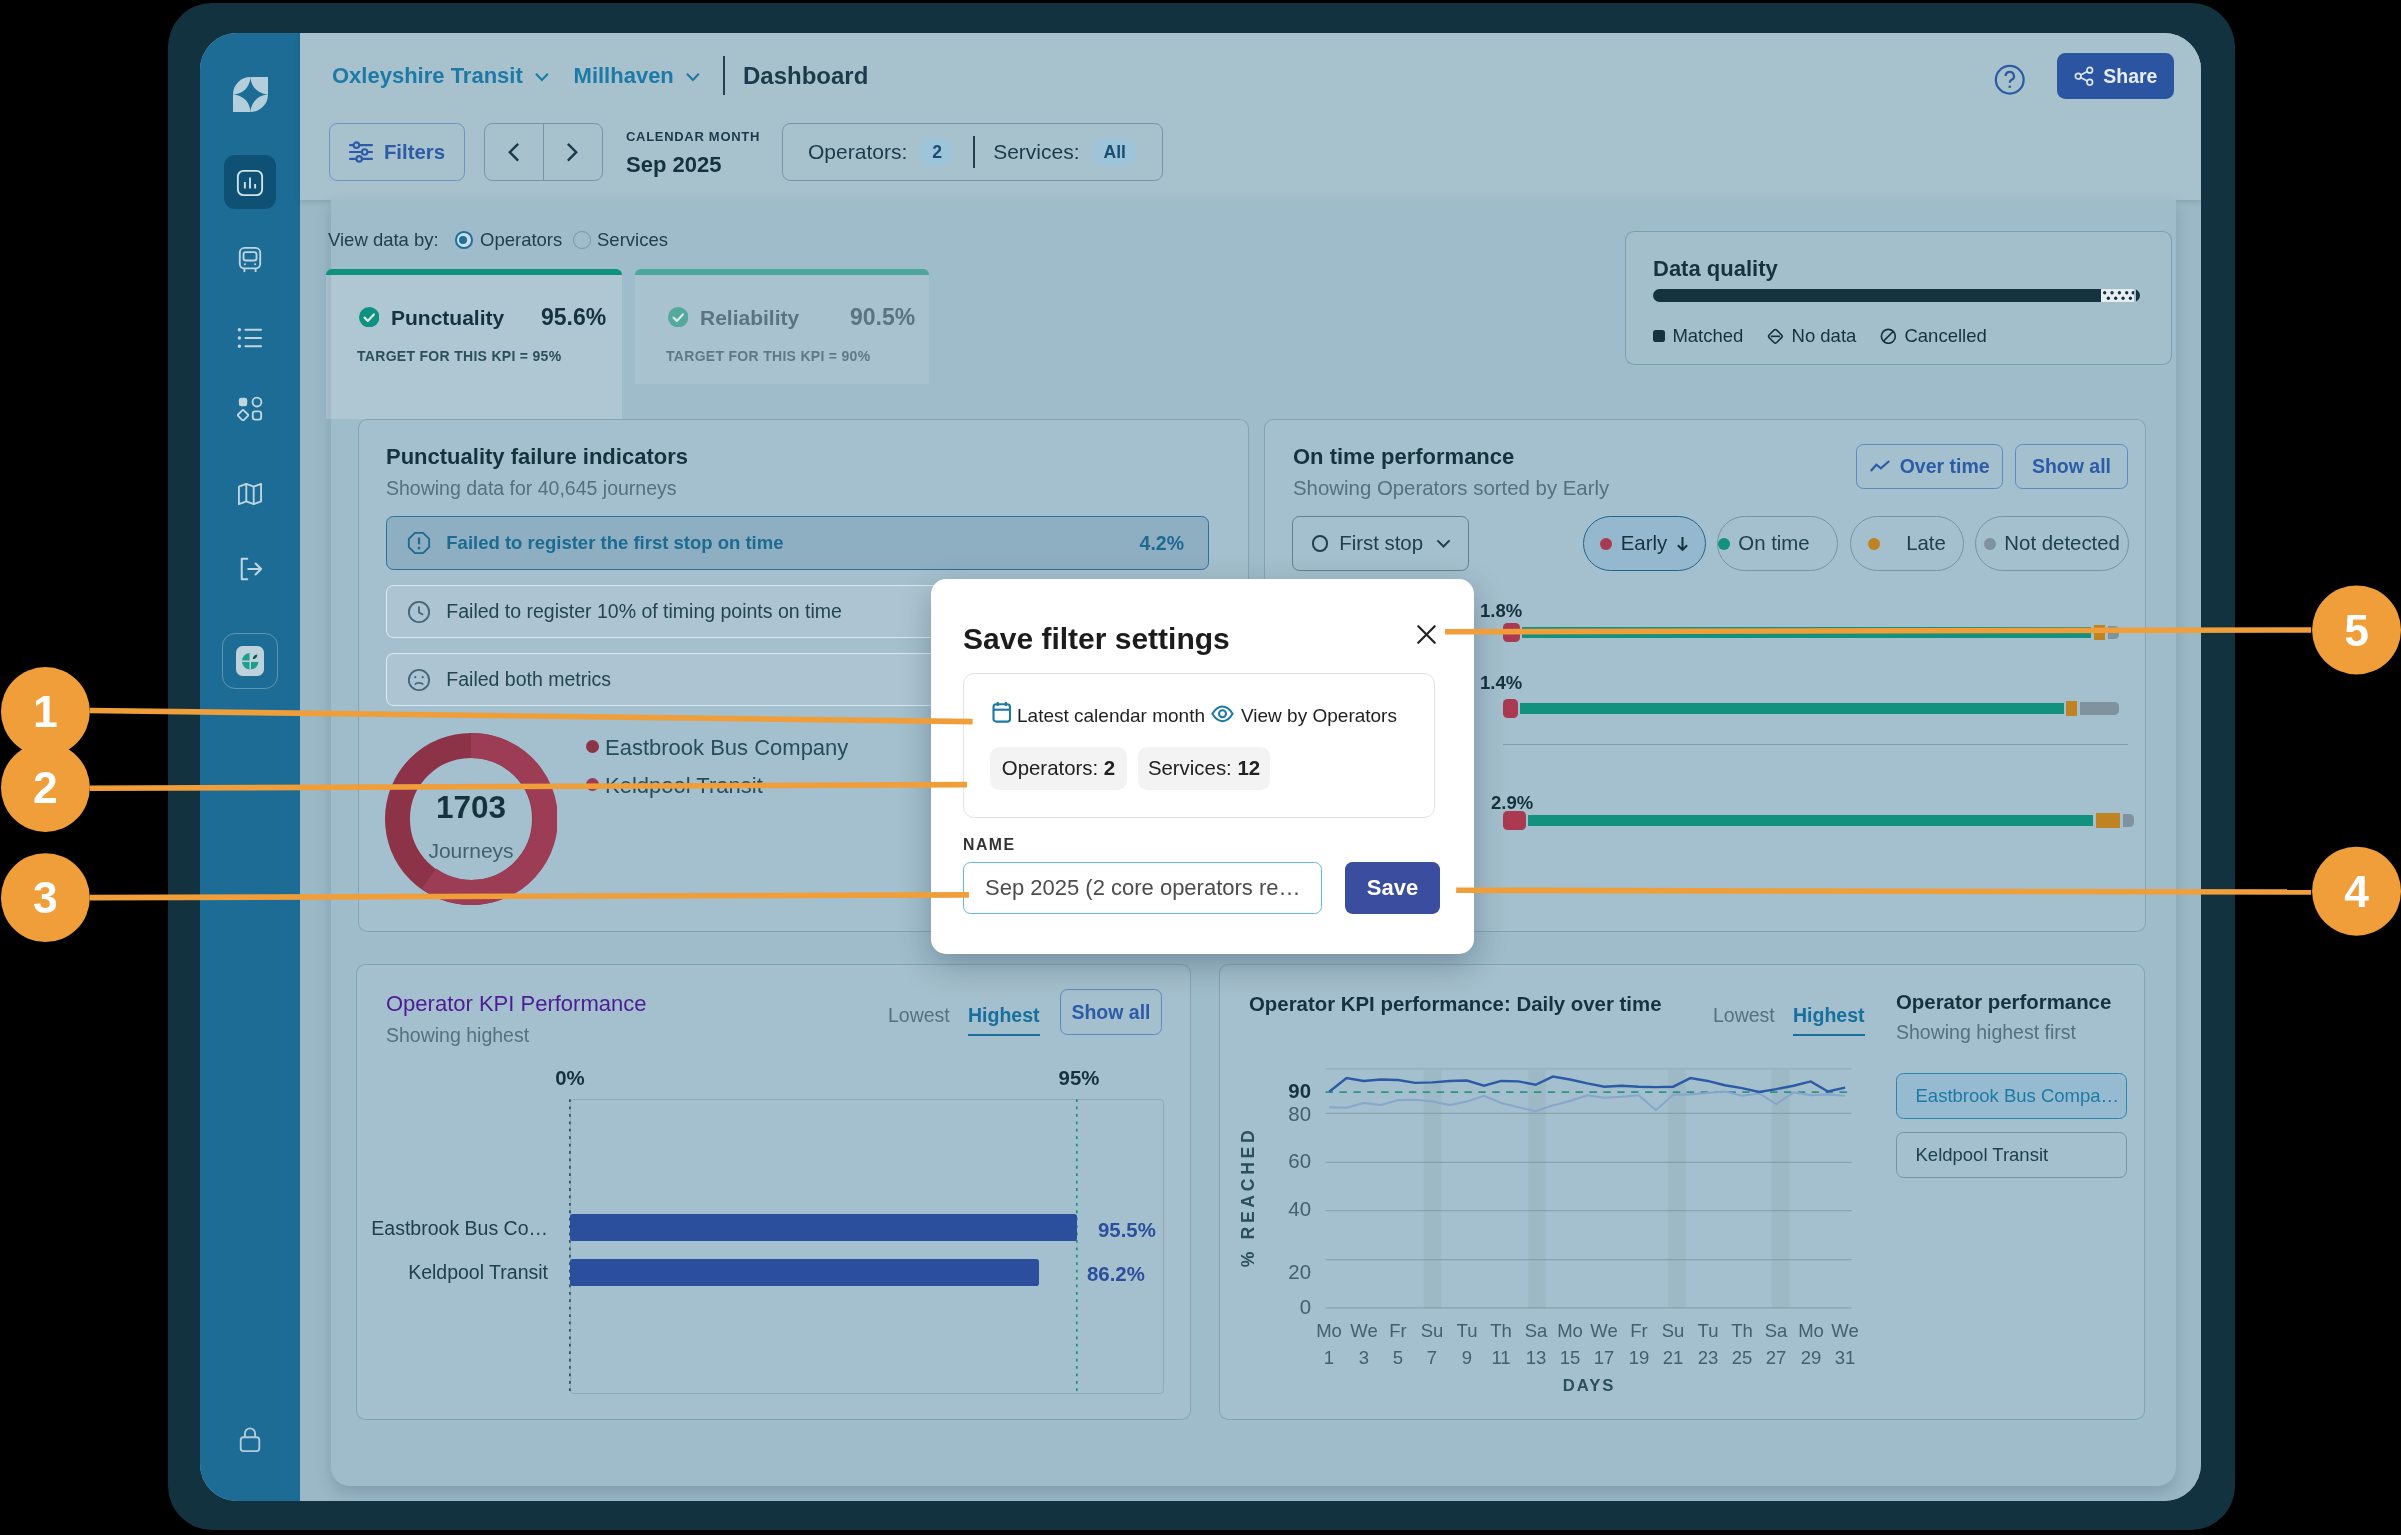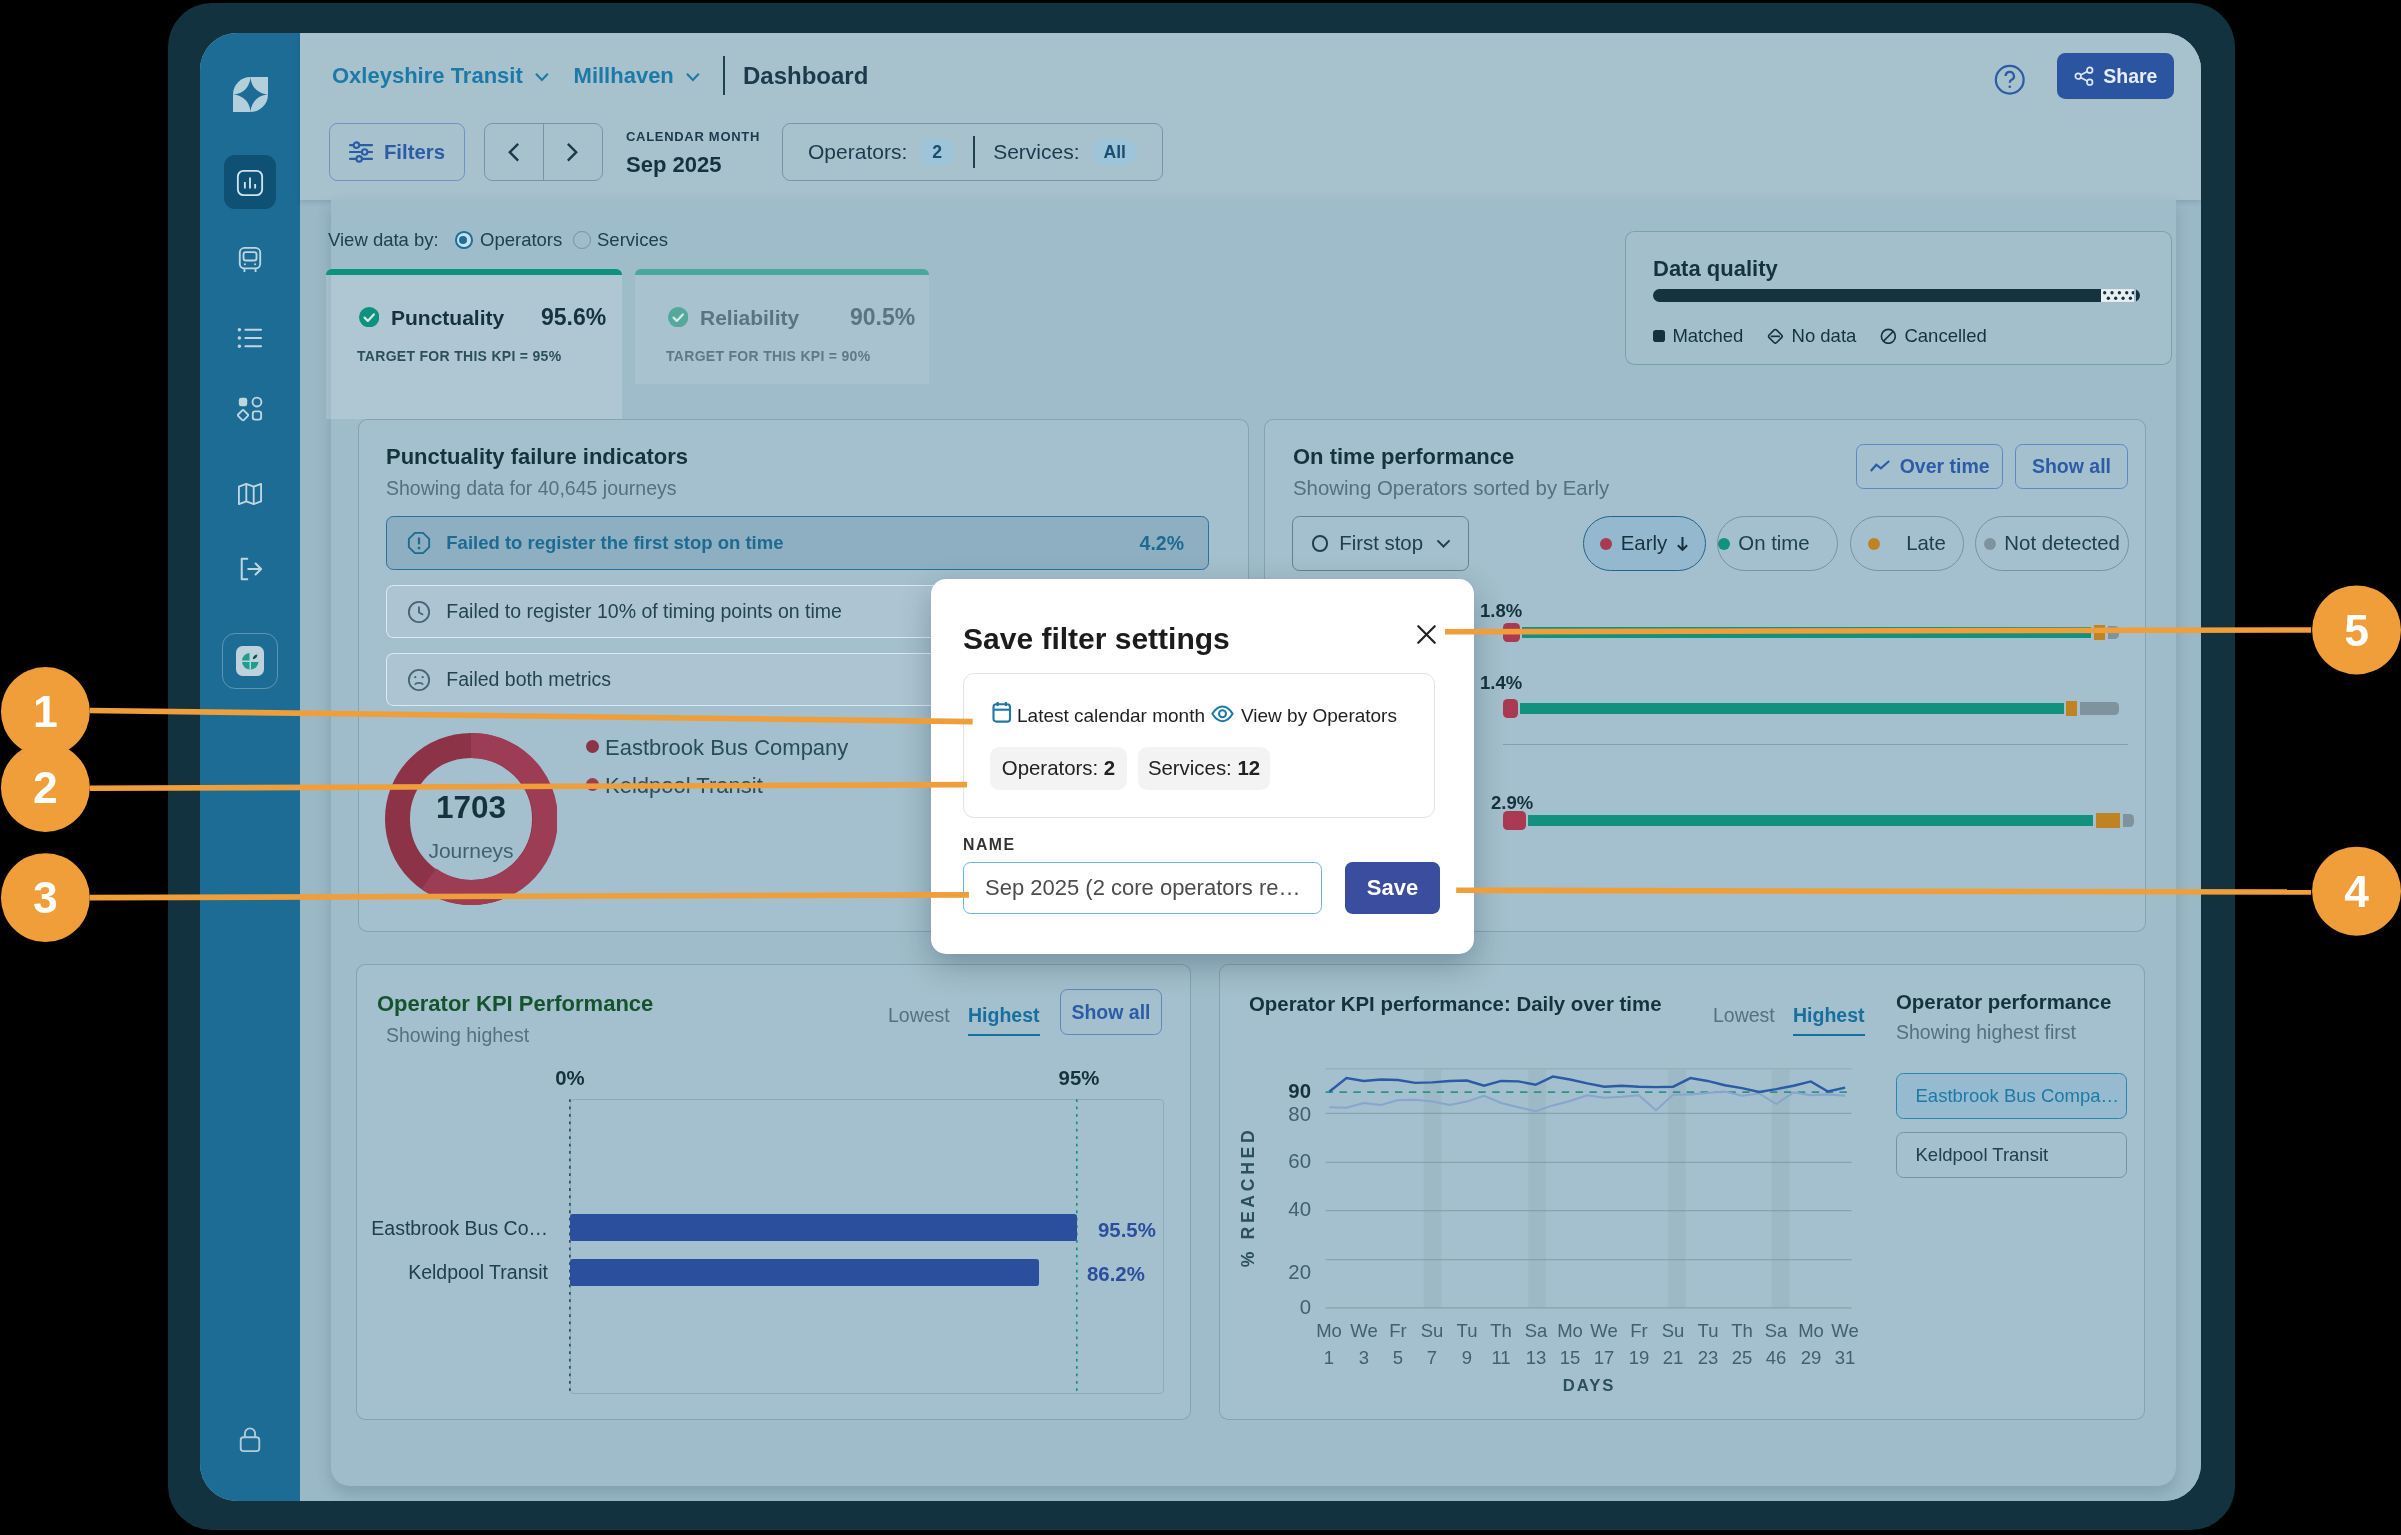--- a/index.html
+++ b/index.html
@@ -301,21 +301,21 @@
       <div class="abs" style="left:801px;top:281px;width:11px;height:15px;background:#bf8324"></div>
       <div class="abs" style="left:815px;top:282px;width:39px;height:13px;background:#7f939e;border-radius:0 4.6px 4.6px 0"></div>
       <div class="abs" style="left:238px;top:324px;width:625px;height:1.4px;background:rgba(90,120,135,0.45)"></div>
       <div class="abs" style="left:226px;top:372px;font-size:18.5px;font-weight:bold;color:#15323f">2.9%</div>
       <div class="abs" style="left:238px;top:391px;width:23px;height:18.5px;background:#a93a52;border-radius:4.6px"></div>
       <div class="abs" style="left:263px;top:395px;width:565px;height:11px;background:#12917f"></div>
       <div class="abs" style="left:831px;top:393px;width:24px;height:15px;background:#bf8324"></div>
       <div class="abs" style="left:858px;top:394px;width:11px;height:13px;background:#7f939e;border-radius:0 4.6px 4.6px 0"></div>
     </div>
     <div class="card" style="left:156px;top:931px;width:835px;height:456px">
-      <div class="abs" style="left:20px;top:26px;font-size:22px;font-weight:bold;color:#14532d">Operator KPI Performance</div>
+      <div class="abs" style="left:29px;top:26px;font-size:22px;font-weight:normal;color:#4c1d95">Operator KPI Performance</div>
       <div class="abs" style="left:29px;top:59px;font-size:19.5px;color:#54717f">Showing highest</div>
       <div class="abs" style="left:531px;top:39px;font-size:19.5px;color:#54717f">Lowest</div>
       <div class="abs" style="left:611px;top:39px;font-size:19.5px;font-weight:bold;color:#176f9d;border-bottom:2.8px solid #176f9d;padding-bottom:6.5px">Highest</div>
       <div class="abs" style="left:703px;top:24px;width:102px;height:46px;border:1.4px solid #5e88c2;border-radius:7.4px;display:flex;align-items:center;justify-content:center">
         <span style="font-size:19.5px;font-weight:bold;color:#2d5ca7">Show all</span>
       </div>
       <div class="abs" style="left:185px;top:102px;width:56px;text-align:center;font-size:20.4px;font-weight:bold;color:#15323f">0%</div>
       <div class="abs" style="left:694px;top:102px;width:56px;text-align:center;font-size:20.4px;font-weight:bold;color:#15323f">95%</div>
       <div class="abs" style="left:213px;top:134px;width:594px;height:295px;border:1.4px solid rgba(120,150,165,0.5);border-radius:3.7px"></div>
       <svg class="abs" style="left:211px;top:134px" width="519" height="295" viewBox="0 0 560 318">
@@ -391,21 +391,21 @@
         <span class="abs" style="left:189px;top:382px;width:46px;text-align:center;font-size:18.5px;color:#42606e">7</span>
         <span class="abs" style="left:224px;top:382px;width:46px;text-align:center;font-size:18.5px;color:#42606e">9</span>
         <span class="abs" style="left:258px;top:382px;width:46px;text-align:center;font-size:18.5px;color:#42606e">11</span>
         <span class="abs" style="left:293px;top:382px;width:46px;text-align:center;font-size:18.5px;color:#42606e">13</span>
         <span class="abs" style="left:327px;top:382px;width:46px;text-align:center;font-size:18.5px;color:#42606e">15</span>
         <span class="abs" style="left:361px;top:382px;width:46px;text-align:center;font-size:18.5px;color:#42606e">17</span>
         <span class="abs" style="left:396px;top:382px;width:46px;text-align:center;font-size:18.5px;color:#42606e">19</span>
         <span class="abs" style="left:430px;top:382px;width:46px;text-align:center;font-size:18.5px;color:#42606e">21</span>
         <span class="abs" style="left:465px;top:382px;width:46px;text-align:center;font-size:18.5px;color:#42606e">23</span>
         <span class="abs" style="left:499px;top:382px;width:46px;text-align:center;font-size:18.5px;color:#42606e">25</span>
-        <span class="abs" style="left:533px;top:382px;width:46px;text-align:center;font-size:18.5px;color:#42606e">46</span>
+        <span class="abs" style="left:533px;top:382px;width:46px;text-align:center;font-size:18.5px;color:#42606e">27</span>
         <span class="abs" style="left:568px;top:382px;width:46px;text-align:center;font-size:18.5px;color:#42606e">29</span>
         <span class="abs" style="left:602px;top:382px;width:46px;text-align:center;font-size:18.5px;color:#42606e">31</span>
       <div class="abs" style="left:106px;top:411px;width:526px;text-align:center;font-size:16.7px;font-weight:bold;letter-spacing:1.9px;color:#2c4f5d">DAYS</div>
     </div>
   </div>
   <div class="abs" style="left:931px;top:579px;width:543px;height:375px;background:#fff;border-radius:15px;box-shadow:0 11px 31.5px rgba(10,30,45,0.28);z-index:40">
     <div class="abs" style="left:32px;top:43px;font-size:30px;font-weight:bold;color:#1c1c1c">Save filter settings</div>
     <svg class="abs" style="left:485px;top:45px" width="21" height="21" viewBox="0 0 23 23" stroke="#222" stroke-width="2.4" stroke-linecap="round">
         <line x1="2.5" y1="2.5" x2="20.5" y2="20.5"></line>
         <line x1="20.5" y1="2.5" x2="2.5" y2="20.5"></line>

